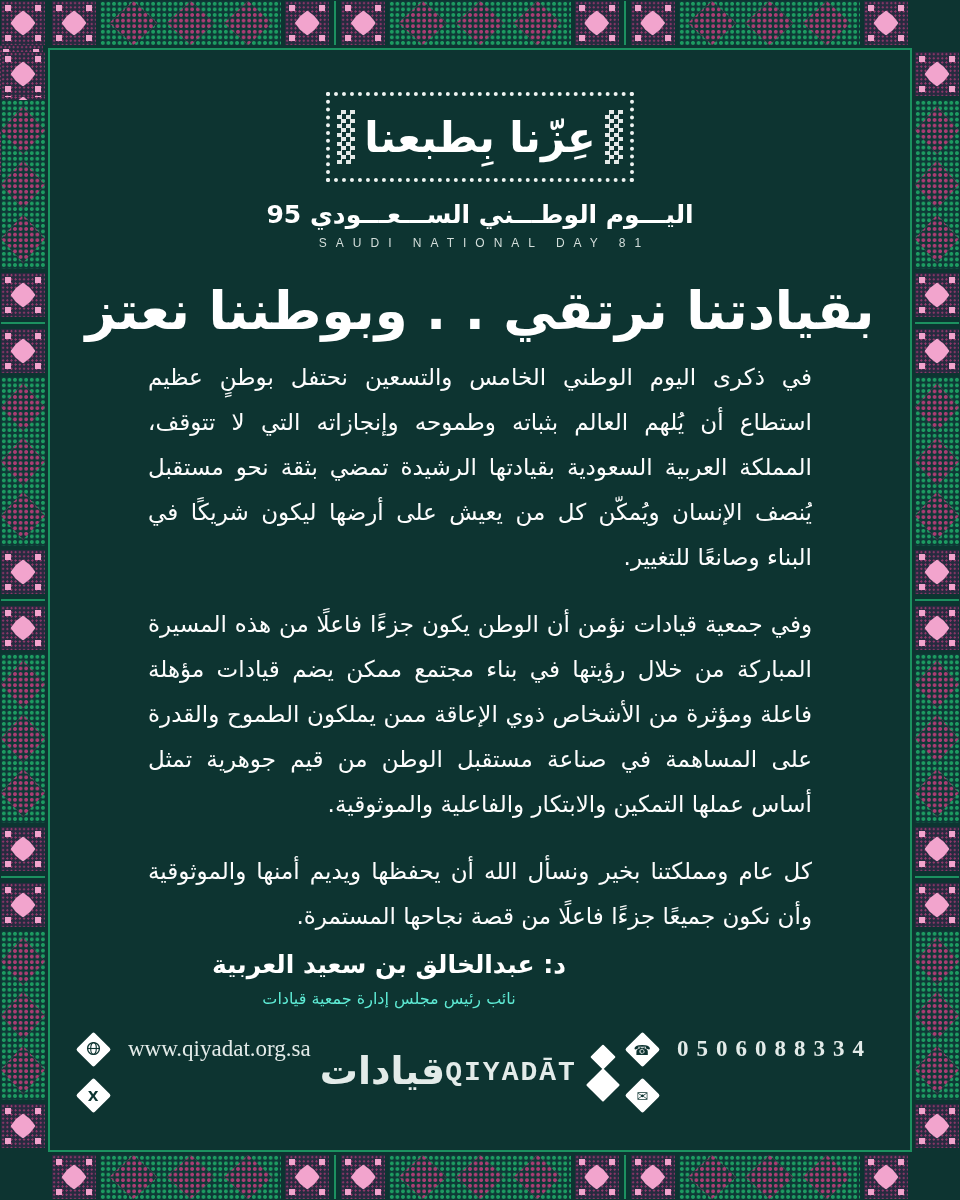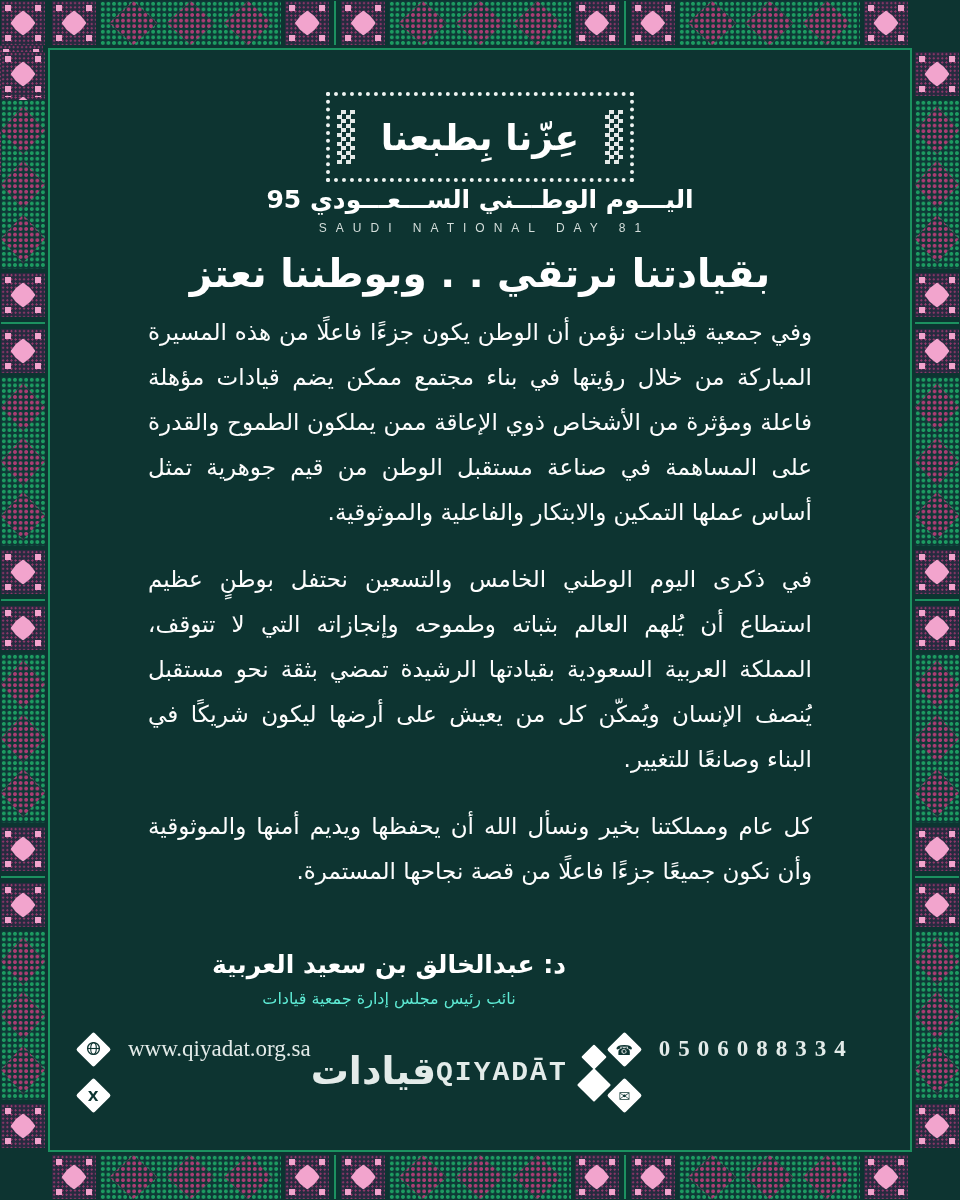--- a/index.html
+++ b/index.html
@@ -49,39 +49,39 @@
   .content{position:absolute;inset:52px;display:flex;flex-direction:column;align-items:center;color:#fff;}
 
   .logo-block{margin-top:40px;display:flex;flex-direction:column;align-items:center;}
   .logo-frame{width:300px;height:82px;border:4px dotted #eef3f1;position:relative;
     display:flex;align-items:center;justify-content:center;}
   .checker{position:absolute;top:50%;transform:translateY(-50%);width:18px;height:54px;
     background-image:conic-gradient(#eef3f1 90deg,rgba(0,0,0,0) 90deg 180deg,#eef3f1 180deg 270deg,rgba(0,0,0,0) 270deg);
     background-size:9px 9px;opacity:.95;}
   .checker-left{left:7px;}
   .checker-right{right:7px;}
-  .logo-word{font-size:36px;font-weight:bold;direction:rtl;letter-spacing:1px;}
-  .logo-sub{margin-top:3px;font-size:25px;font-weight:bold;direction:rtl;}
+  .logo-word{font-size:42px;font-weight:bold;direction:rtl;letter-spacing:1px;}
+  .logo-sub{margin-top:18px;font-size:25px;font-weight:bold;direction:rtl;}
   .logo-en{margin-top:7px;font-size:12px;letter-spacing:9px;color:#d4dedb;
     font-family:"Liberation Sans","DejaVu Sans",sans-serif;padding-left:9px;}
 
-  .headline{margin-top:16px;font-size:39px;font-weight:bold;direction:rtl;text-align:center;}
+  .headline{margin-top:30px;font-size:53px;font-weight:bold;direction:rtl;text-align:center;}
 
   .body-text{margin-top:14px;width:664px;max-height:600px;overflow:hidden;
     direction:rtl;text-align:justify;font-size:23px;line-height:45px;color:#fdfdfd;}
   .body-text p{margin:0 0 22px 0;}
   .body-text p:last-child{margin-bottom:0;}
 
   .attribution{position:absolute;top:898px;left:122px;width:430px;text-align:center;direction:rtl;}
   .attrib-name{font-size:25px;font-weight:bold;}
   .attrib-title{margin-top:10px;font-size:16px;color:#5eead4;}
 
   
   .footer{position:absolute;left:75px;right:88px;top:1030px;height:84px;
-    display:flex;justify-content:flex-start;align-items:center;color:#e3ebe9;}
+    display:flex;justify-content:space-between;align-items:center;color:#e3ebe9;}
   .f-col{display:flex;flex-direction:column;gap:13px;}
   .f-row{display:flex;align-items:center;gap:16px;}
   .dico{flex:0 0 auto;width:25px;height:25px;margin:4px 6px;background:#fff;border-radius:2px;
     transform:rotate(45deg);display:flex;align-items:center;justify-content:center;}
   .dico > span{transform:rotate(-45deg);color:#0d3431;font-size:14px;line-height:1;font-weight:bold;}
   .f-text{font-family:"Liberation Serif","DejaVu Serif",serif;font-size:23px;color:#e3ebe9;}
   .f-caps{letter-spacing:5px;}
   .f-phone{letter-spacing:8px;font-weight:bold;}
 
   .brand{display:flex;align-items:center;gap:14px;}
@@ -257,22 +257,22 @@
         <div class="checker checker-right"></div>
         <div class="logo-word">عِزّنا بِطبعنا</div>
       </div>
       <div class="logo-sub">اليـــوم الوطـــني الســـعـــودي 95</div>
       <div class="logo-en">SAUDI NATIONAL DAY 81</div>
     </div>
 
     <div class="headline">بقيادتنا نرتقي . . وبوطننا نعتز</div>
 
     <div class="body-text">
+      <p>في ذكرى اليوم الوطني الخامس والتسعين نحتفل بوطنٍ عظيم استطاع أن يُلهم العالم بثباته وطموحه وإنجازاته التي لا تتوقف، المملكة العربية السعودية بقيادتها الرشيدة تمضي بثقة نحو مستقبل يُنصف الإنسان ويُمكّن كل من يعيش على أرضها ليكون شريكًا في البناء وصانعًا للتغيير.</p>
       <p>وفي جمعية قيادات نؤمن أن الوطن يكون جزءًا فاعلًا من هذه المسيرة المباركة من خلال رؤيتها في بناء مجتمع ممكن يضم قيادات مؤهلة فاعلة ومؤثرة من الأشخاص ذوي الإعاقة ممن يملكون الطموح والقدرة على المساهمة في صناعة مستقبل الوطن من قيم جوهرية تمثل أساس عملها التمكين والابتكار والفاعلية والموثوقية.</p>
-      <p>في ذكرى اليوم الوطني الخامس والتسعين نحتفل بوطنٍ عظيم استطاع أن يُلهم العالم بثباته وطموحه وإنجازاته التي لا تتوقف، المملكة العربية السعودية بقيادتها الرشيدة تمضي بثقة نحو مستقبل يُنصف الإنسان ويُمكّن كل من يعيش على أرضها ليكون شريكًا في البناء وصانعًا للتغيير.</p>
       <p>كل عام ومملكتنا بخير ونسأل الله أن يحفظها ويديم أمنها والموثوقية وأن نكون جميعًا جزءًا فاعلًا من قصة نجاحها المستمرة.</p>
     </div>
 
     <div class="attribution">
       <div class="attrib-name">د: عبدالخالق بن سعيد العربية</div>
       <div class="attrib-title">نائب رئيس مجلس إدارة جمعية قيادات</div>
     </div>
   </div>
 
   <div class="footer">

